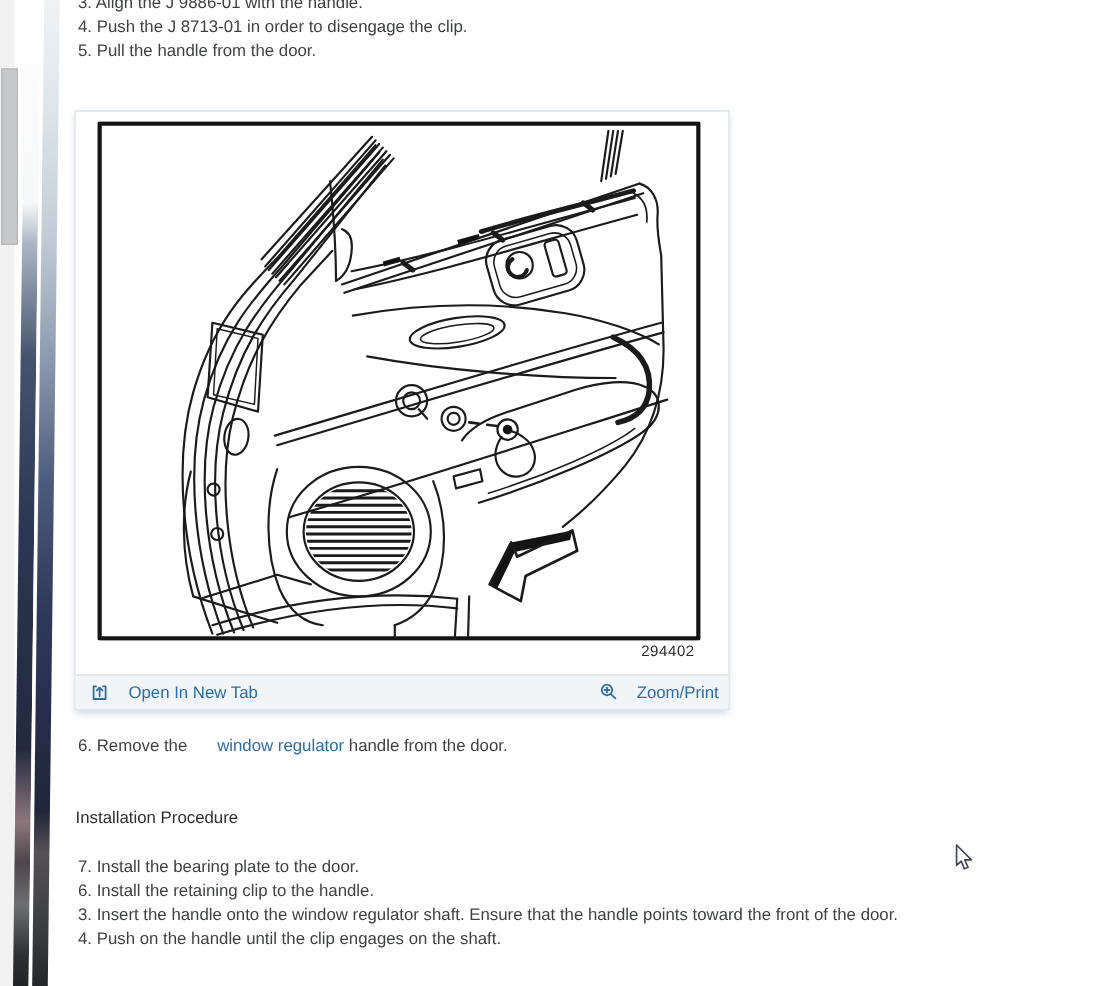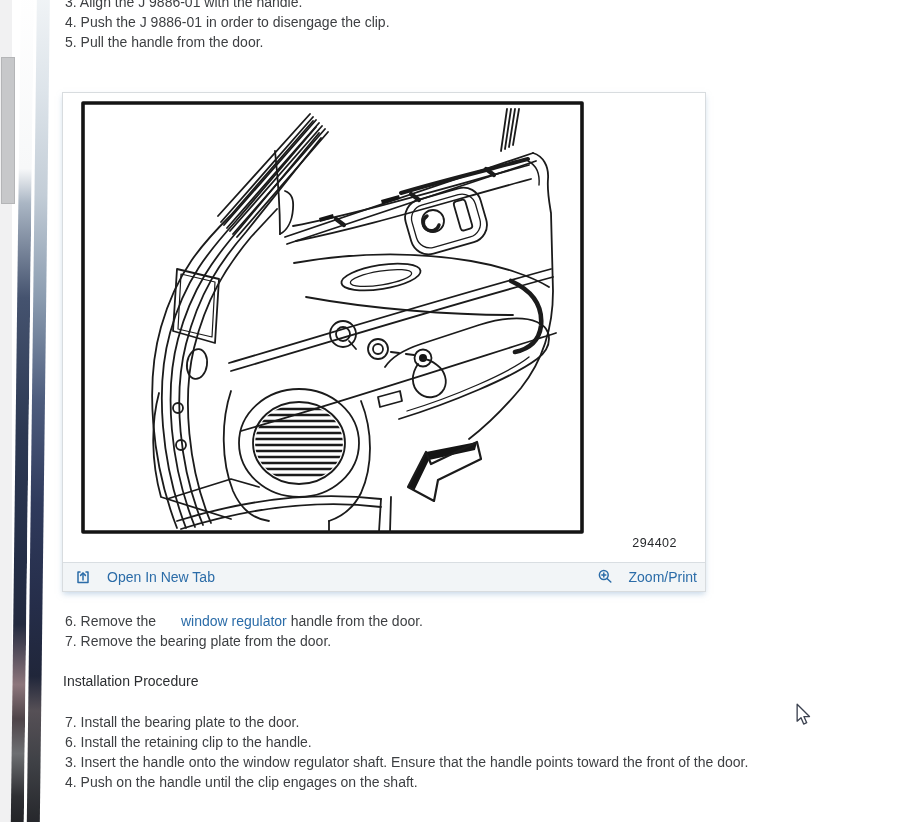--- a/index.html
+++ b/index.html
@@ -27,21 +27,21 @@
   .step-list { position:absolute; left:65px; color:#3d3f42; font-size:14px; line-height:20px; }
   .step-list div { white-space:pre; }
   .top-steps { top:-8px; }
   .post-steps { top:611px; }
   .install-steps { top:712px; }
   .section-heading { position:absolute; left:63px; top:671px; font-size:14px; line-height:20px;
                      font-weight:normal; color:#2b2d30; }
   a.inline-link, .link { color:#2b6ca8; text-decoration:none; cursor:pointer;margin-left:21px; }
 
   
-  .figure-card { position:absolute; left:62px; top:92px; width:644px; height:500px;
+  .figure-card { position:absolute; left:62px; top:92px; width:546px; height:500px;
                  background:#ffffff; border:1px solid #d8dcdf;
                  box-shadow:0 3px 6px -1px rgba(150,180,212,0.55); }
   .drawing-frame { position:absolute; left:18px; top:8px; width:503px; height:433px; }
   .figure-number { position:absolute; top:443px; right:28px; font-size:12.5px; color:#26282b;
                    letter-spacing:0.5px; }
   .figure-footer { position:absolute; left:0; right:0; bottom:0; height:29px;
                    background:#f2f5f7; border-top:1px solid #d9dee2;
                    display:flex; align-items:center; justify-content:space-between;
                    padding:0 8px 0 12px; }
   .fig-link { display:flex; align-items:center; gap:16px; font-size:14px; color:#2b6ca8; cursor:pointer; }
@@ -59,21 +59,21 @@
     <div class="scroll-thumb"></div>
   </div>
   <div class="photo-strips">
     <div class="strip-a"></div>
     <div class="strip-gap"></div>
     <div class="strip-b"></div>
   </div>
 
   <div class="step-list top-steps">
     <div>3. Align the J 9886-01 with the handle.</div>
-    <div>4. Push the J 9886-01 in order to disengage the clip.</div>
+    <div>4. Push the J 8713-01 in order to disengage the clip.</div>
     <div>5. Pull the handle from the door.</div>
   </div>
 
   <div class="figure-card">
     <div class="drawing-frame">
       <svg width="503" height="433" viewBox="0 0 503 433" fill="none" stroke="#1b1b1b" stroke-width="1.8" stroke-linecap="round" stroke-linejoin="round">
         <rect x="2" y="2" width="499" height="429" fill="#ffffff" stroke="#141414" stroke-width="3.6"></rect>
 
         <path d="M137,115 L229,13"></path>
         <path d="M140,121 L232,16"></path>
@@ -203,21 +203,20 @@
           <path d="M4.8,6 H8.8"></path>
           <path d="M10,9.5 L13.8,13"></path>
         </svg>
         <span>Zoom/Print</span>
       </div>
     </div>
   </div>
 
   <div class="step-list post-steps">
     <div><span>6. Remove the </span><span class="link">window regulator</span><span> handle from the door.</span></div>
-    <div>7. Remove the bearing plate from the door.</div>
   </div>
 
   <div class="section-heading">Installation Procedure</div>
   <div class="step-list install-steps">
     <div>7. Install the bearing plate to the door.</div>
     <div>6. Install the retaining clip to the handle.</div>
     <div>3. Insert the handle onto the window regulator shaft. Ensure that the handle points toward the front of the door.</div>
     <div>4. Push on the handle until the clip engages on the shaft.</div>
   </div>
 

